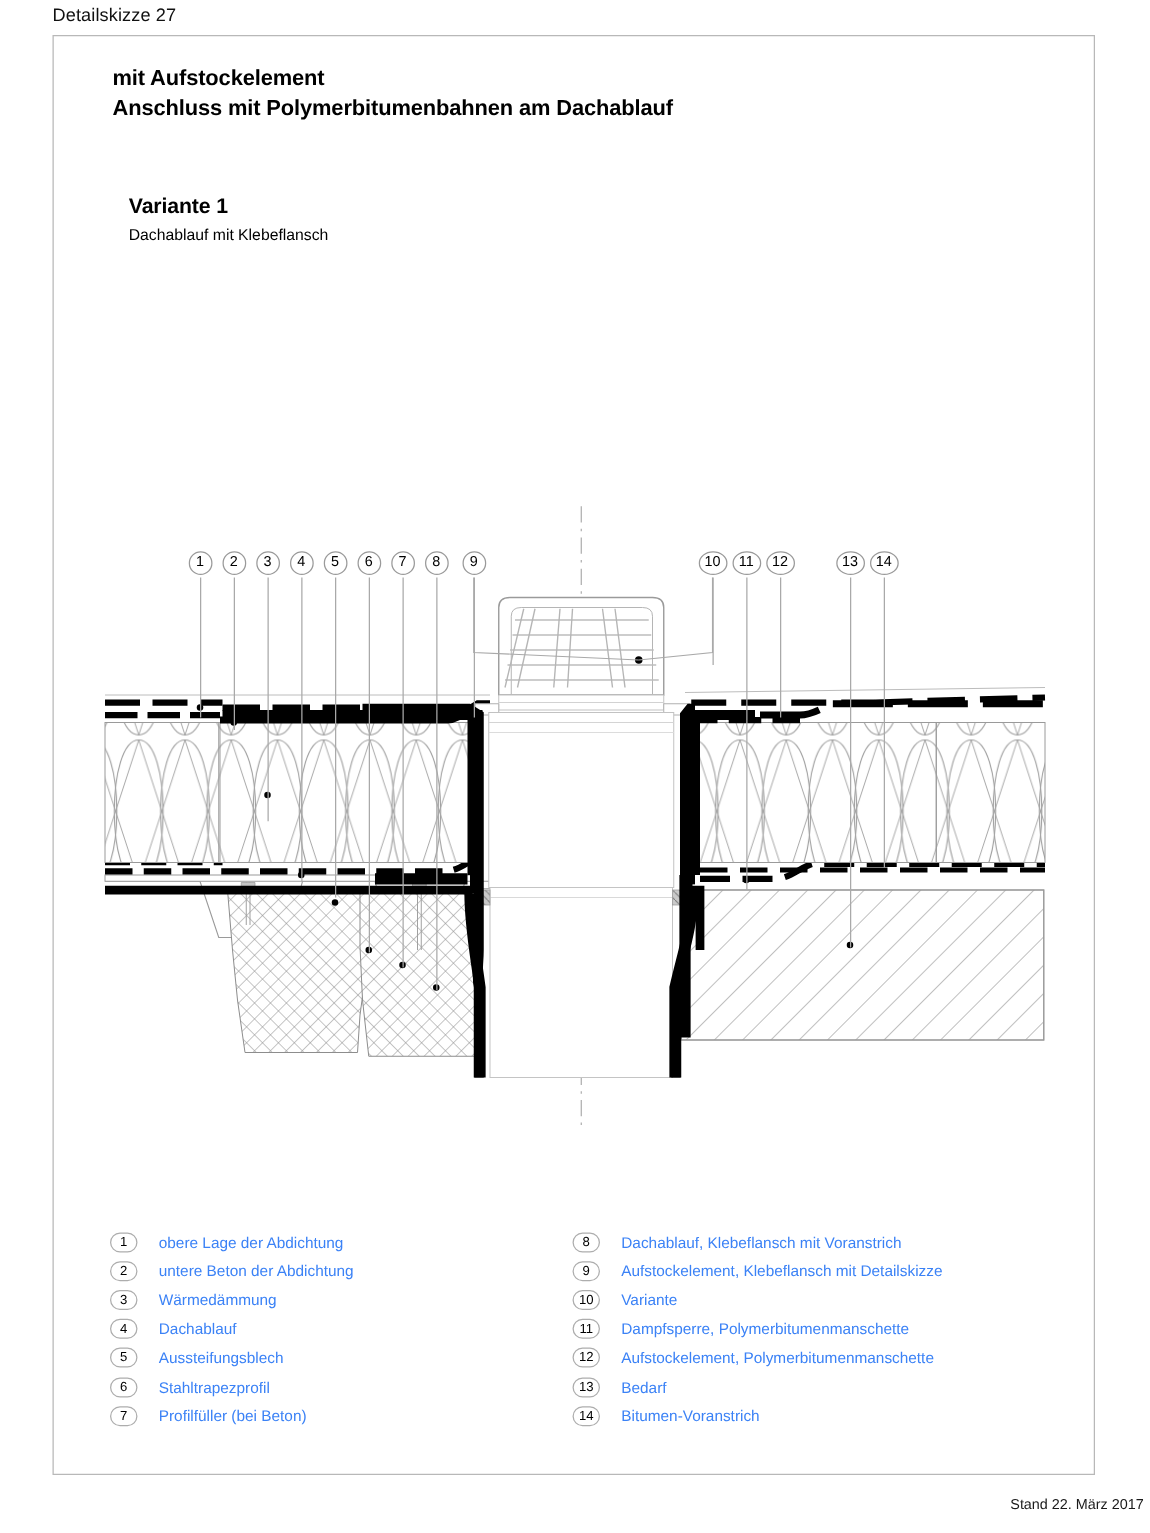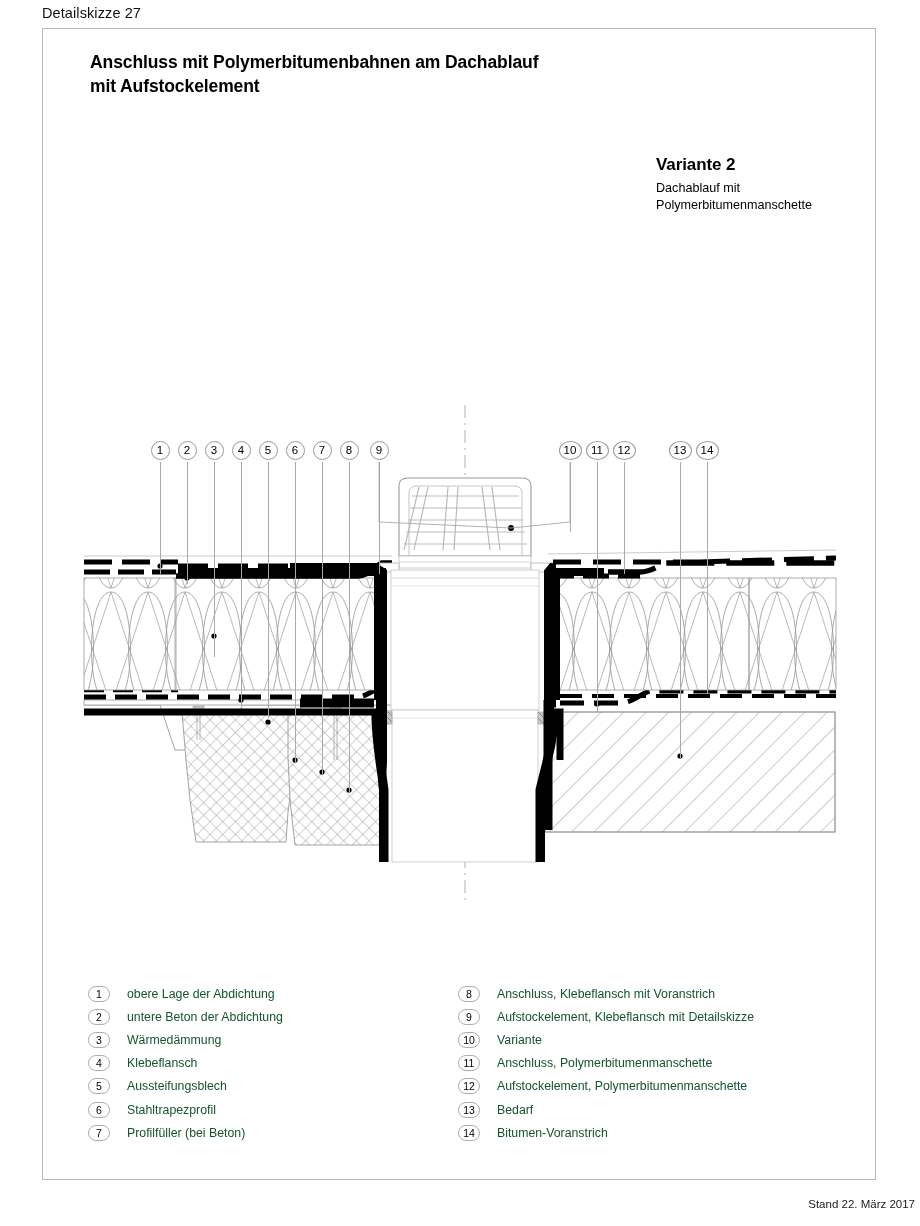--- a/index.html
+++ b/index.html
@@ -131,46 +131,46 @@
     line-height: 14px;
     text-align: center;
     color: #000;
     box-sizing: border-box;
     margin-right: 0px;
   }
   .legend-text {
     font-size: 12.3px;
     margin-left: 17px;
     white-space: nowrap;
-    color: #14532d;
+    color: #3b82f6;
   }
 
   
   #drawing { position: absolute; left: 0; top: 0; width: 920px; height: 1226px; }
 </style>
 </head>
 <body>
 
 <div id="page">
 
   <div class="doc-label">Detailskizze 27</div>
 
   <div class="frame"></div>
 
   <div class="title-block">
+    <div class="title-line">mit Aufstockelement</div>
     <div class="title-line">Anschluss mit Polymerbitumenbahnen am Dachablauf</div>
-    <div class="title-line">mit Aufstockelement</div>
   </div>
 
-
-  <div class="variant variant-2">
-    <div class="variant-title">Variante 2</div>
-    <div class="variant-sub">Dachablauf mit</div>
-    <div class="variant-sub">Polymerbitumenmanschette</div>
+  <div class="variant variant-1">
+    <div class="variant-title">Variante 1</div>
+    <div class="variant-sub">Dachablauf mit Klebeflansch</div>
+    <div class="variant-sub"></div>
   </div>
+
 
   <svg id="drawing" viewBox="0 0 920 1226">
     <defs>
 
       <pattern id="pat-concrete" width="16" height="16" patternUnits="userSpaceOnUse" patternTransform="rotate(45)">
         <line x1="0" y1="0" x2="0" y2="16" stroke="#8d8d8d" stroke-width="0.9"></line>
       </pattern>
 
       <pattern id="pat-filler" width="9" height="9" patternUnits="userSpaceOnUse" patternTransform="rotate(45)">
         <rect width="9" height="9" fill="#ffffff"></rect>
@@ -418,51 +418,51 @@
         <div class="legend-row">
           <div class="legend-num">2</div>
           <div class="legend-text">untere Beton der Abdichtung</div>
         </div>
         <div class="legend-row">
           <div class="legend-num">3</div>
           <div class="legend-text">Wärmedämmung</div>
         </div>
         <div class="legend-row">
           <div class="legend-num">4</div>
-          <div class="legend-text">Klebeflansch</div>
+          <div class="legend-text">Dachablauf</div>
         </div>
         <div class="legend-row">
           <div class="legend-num">5</div>
           <div class="legend-text">Aussteifungsblech</div>
         </div>
         <div class="legend-row">
           <div class="legend-num">6</div>
           <div class="legend-text">Stahltrapezprofil</div>
         </div>
         <div class="legend-row">
           <div class="legend-num">7</div>
           <div class="legend-text">Profilfüller (bei Beton)</div>
         </div>
       </div>
     <div class="legend-col right" id="legend-right">
         <div class="legend-row">
           <div class="legend-num">8</div>
-          <div class="legend-text">Anschluss, Klebeflansch mit Voranstrich</div>
+          <div class="legend-text">Dachablauf, Klebeflansch mit Voranstrich</div>
         </div>
         <div class="legend-row">
           <div class="legend-num">9</div>
           <div class="legend-text">Aufstockelement, Klebeflansch mit Detailskizze</div>
         </div>
         <div class="legend-row">
           <div class="legend-num">10</div>
           <div class="legend-text">Variante</div>
         </div>
         <div class="legend-row">
           <div class="legend-num">11</div>
-          <div class="legend-text">Anschluss, Polymerbitumenmanschette</div>
+          <div class="legend-text">Dampfsperre, Polymerbitumenmanschette</div>
         </div>
         <div class="legend-row">
           <div class="legend-num">12</div>
           <div class="legend-text">Aufstockelement, Polymerbitumenmanschette</div>
         </div>
         <div class="legend-row">
           <div class="legend-num">13</div>
           <div class="legend-text">Bedarf</div>
         </div>
         <div class="legend-row">

